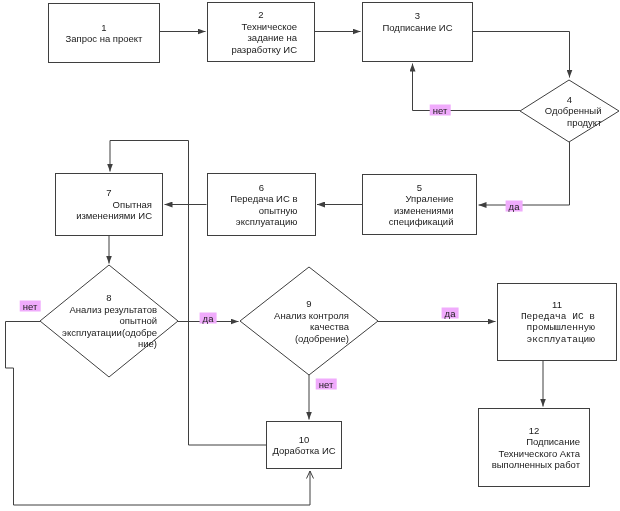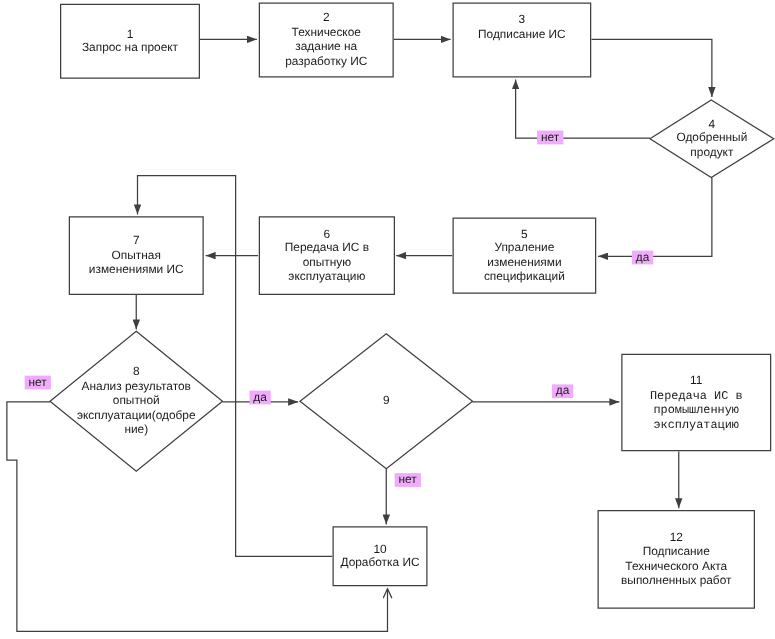--- a/index.html
+++ b/index.html
@@ -13,21 +13,21 @@
   .conn{fill:none;stroke:var(--line,#3f3f3f);stroke-width:1;}
   .dshape{fill:#ffffff;stroke:var(--line,#3f3f3f);stroke-width:1;}
   .node{
     position:absolute;display:flex;flex-direction:column;
     align-items:center;justify-content:center;text-align:center;
     font-size:9.5px;line-height:11.5px;box-sizing:border-box;
   }
   .box{border:1px solid var(--line,#3f3f3f);background:#ffffff;}
   .dmnd{background:transparent;border:none;}
   .align-top{justify-content:flex-start;padding-top:7px;}
-  .lbl{display:block;}
+  .lbl{display:block;text-align:right;}
   .wrapword{overflow-wrap:break-word;word-break:break-word;}
   .elabel{
     position:absolute;transform:translate(-50%,-50%);
     font-size:9.5px;line-height:11px;background:#f0abfc;
     padding:0 3px;white-space:nowrap;
   }
 </style>
 </head>
 <body>
 
@@ -96,37 +96,38 @@
   <div class="node box" style="left:266px;top:421px;width:76px;height:48px;">
     <div class="num">10</div>
     <div class="lbl">Доработка ИС</div>
   </div>
 
   <div class="node box" style="left:497px;top:283px;width:120px;height:78px;">
     <div class="num">11</div>
     <div class="lbl" style="max-width:76px;font-family:Liberation Mono, monospace;">Передача ИС в промышленную эксплуатацию</div>
   </div>
 
-  <div class="node box" style="left:478px;top:408px;width:126px;height:79px;">
+  <div class="node box" style="left:478px;top:408px;width:112px;height:79px;">
     <div class="num">12</div>
     <div class="lbl" style="max-width:92px;">Подписание Технического Акта выполненных работ</div>
   </div>
 
   <div class="node dmnd" style="left:520px;top:80px;width:99px;height:62px;">
     <div class="num">4</div>
     <div class="lbl" style="max-width:64px;">Одобренный продукт</div>
   </div>
 
   <div class="node dmnd" style="left:40px;top:265px;width:138px;height:112px;">
     <div class="num">8</div>
     <div class="lbl wrapword" style="max-width:96px;">Анализ результатов опытной эксплуатации(одобрение)</div>
   </div>
 
   <div class="node dmnd" style="left:240px;top:267px;width:138px;height:108px;">
     <div class="num">9</div>
+    <div class="lbl" style="max-width:80px;">Анализ контроля качества (одобрение)</div>
   </div>
 
   <div class="elabel" style="left:440px;top:110px;">нет</div>
   <div class="elabel" style="left:514px;top:206px;">да</div>
   <div class="elabel" style="left:30px;top:306px;">нет</div>
   <div class="elabel" style="left:208px;top:318px;">да</div>
   <div class="elabel" style="left:450px;top:313px;">да</div>
   <div class="elabel" style="left:326px;top:384px;">нет</div>
 
 </div>

